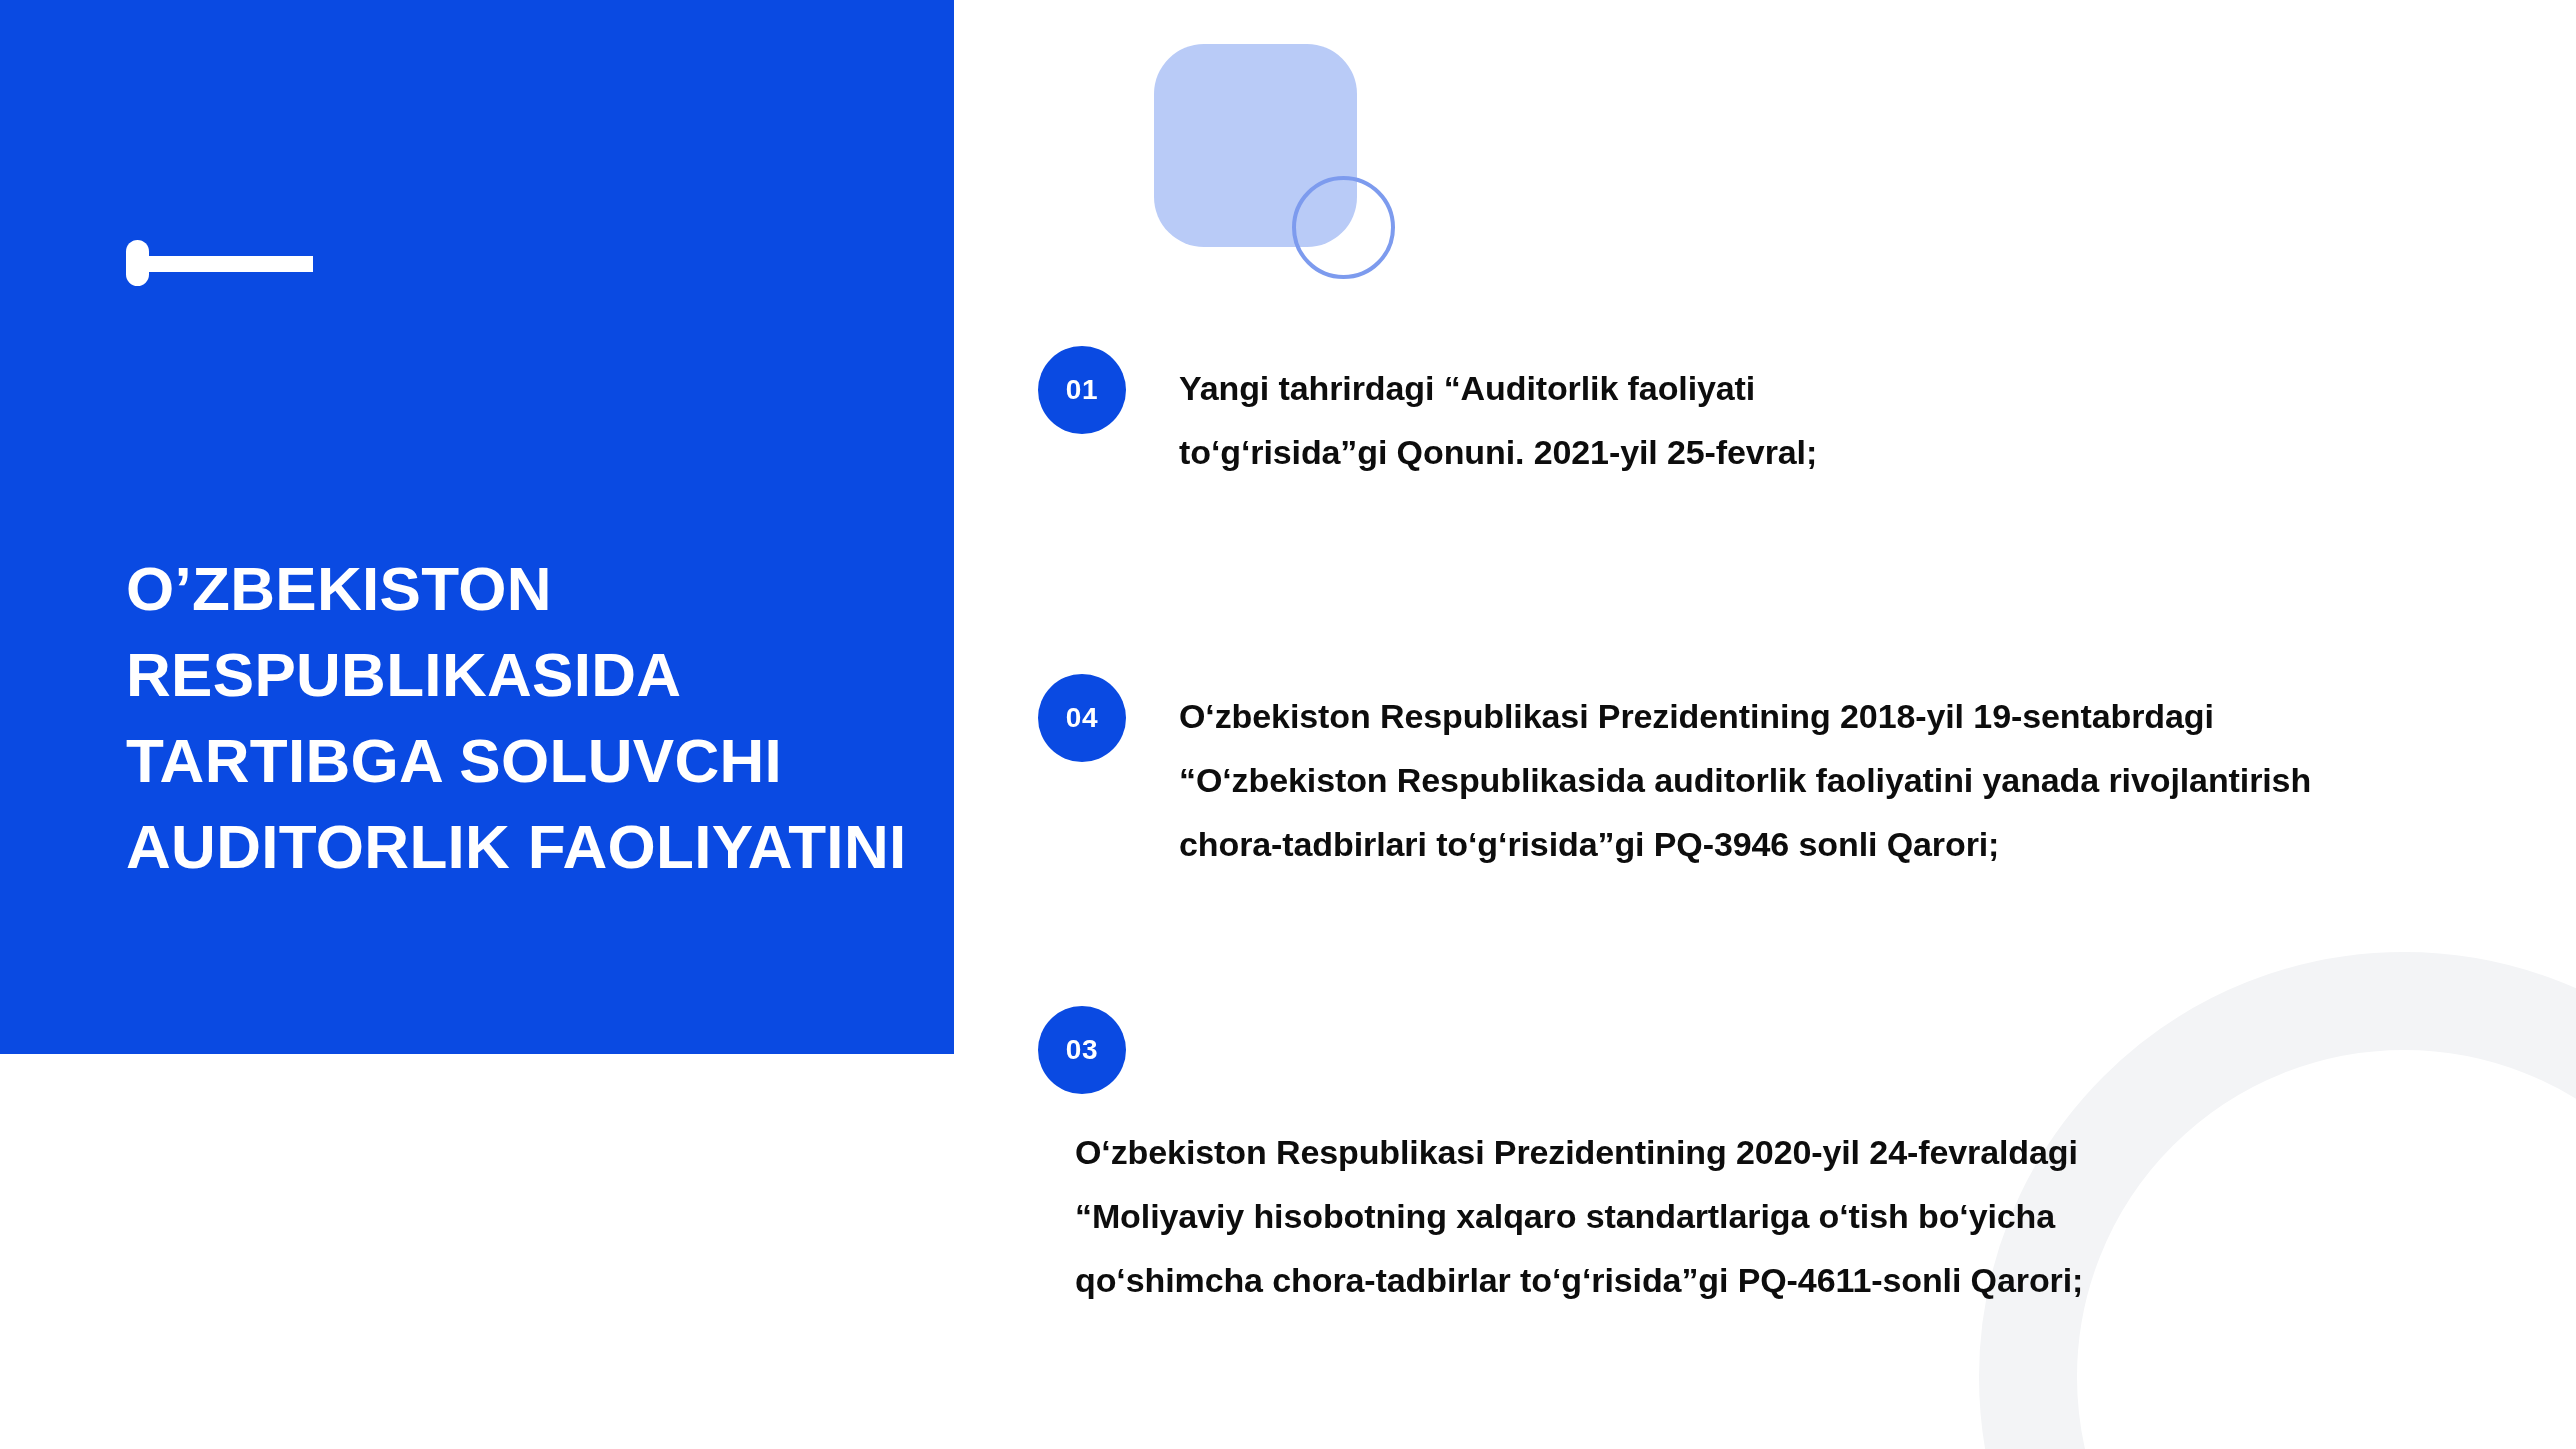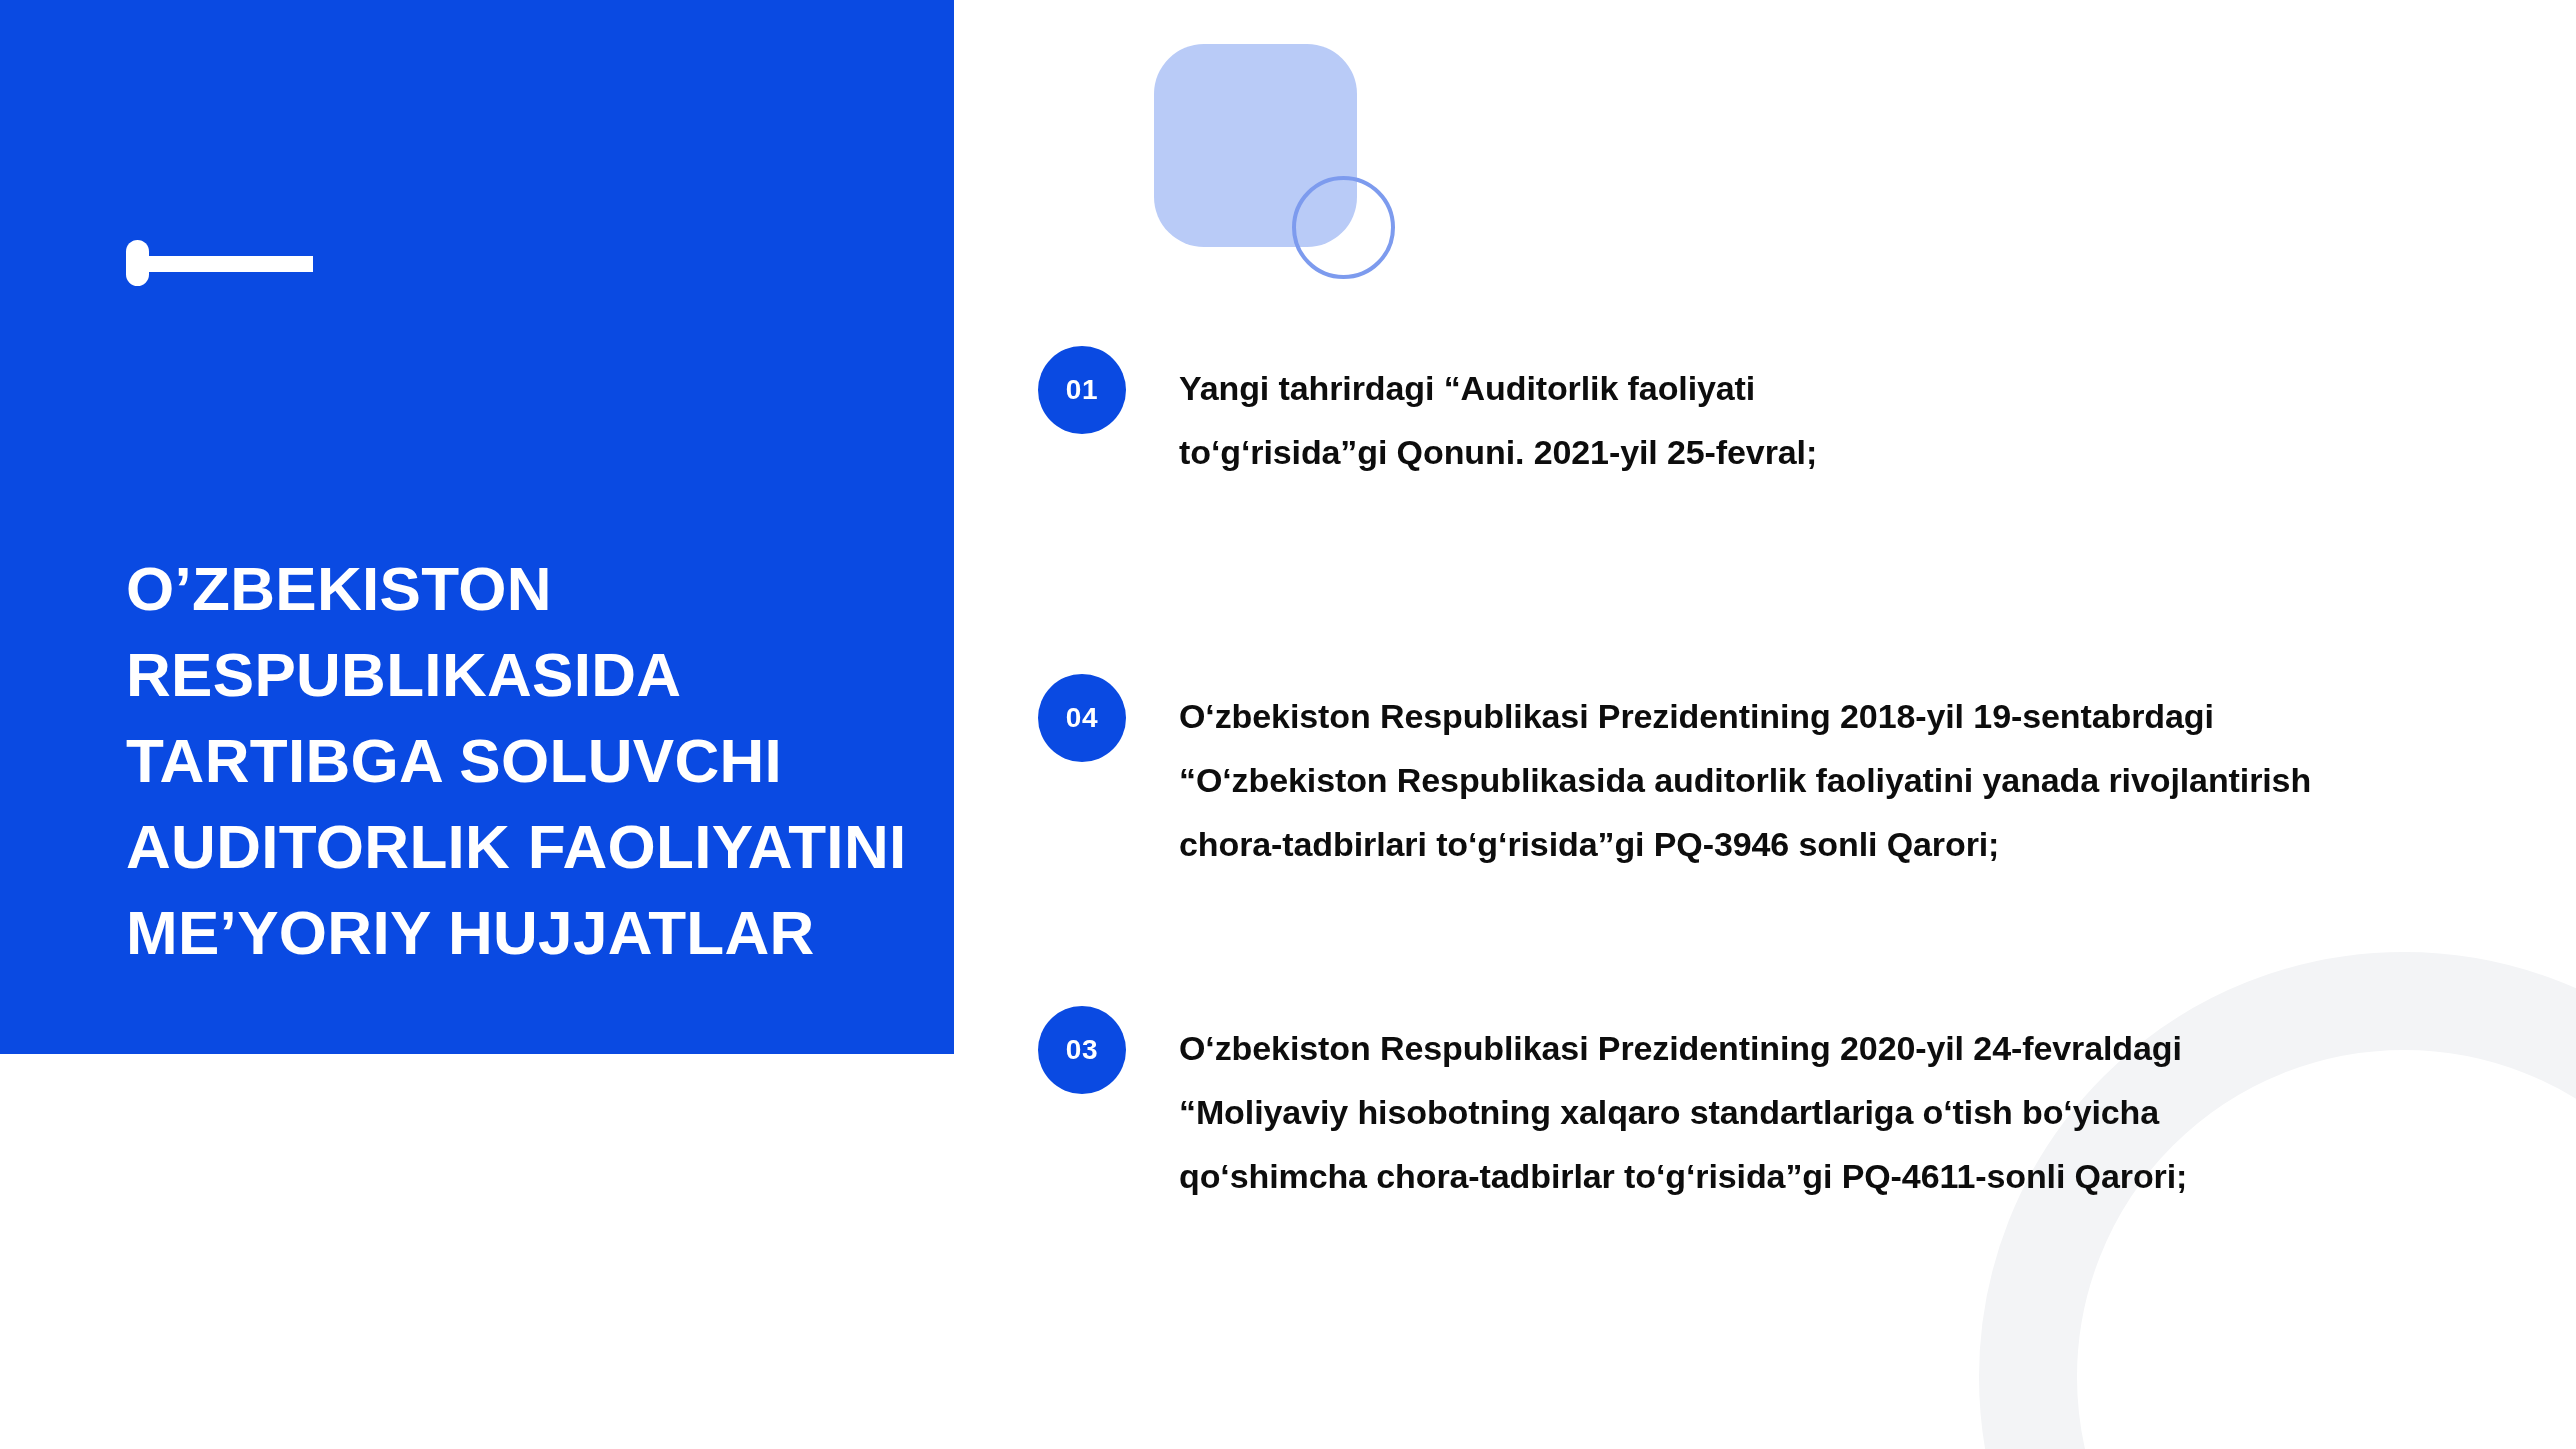--- a/index.html
+++ b/index.html
@@ -127,21 +127,21 @@
   
   .item {
     position:absolute;
     left:84px;
     display:flex;
     align-items:flex-start;
     gap:16px;
   }
   .item-1 { top:346px; }
   .item-2 { top:674px; }
-  .item-3 { top:1006px; }
+  .item-3 { top:1006px;flex-direction:column; }
 
   .badge {
     flex:0 0 auto;
     width:88px;
     height:88px;
     border-radius:50%;
     background:#0A4AE2;
     color:#ffffff;
     font-size:28px;
     font-weight:bold;
@@ -174,21 +174,20 @@
     <div class="tick-mark">
       <div class="bar-v"></div>
       <div class="bar-h"></div>
     </div>
 
     <div class="title-block">
       <span class="title-line">O’ZBEKISTON</span>
       <span class="title-line">RESPUBLIKASIDA</span>
       <span class="title-line">TARTIBGA SOLUVCHI</span>
       <span class="title-line">AUDITORLIK FAOLIYATINI</span>
-      <span class="title-line">ME’YORIY HUJJATLAR</span>
     </div>
 
     <div class="ring-white"></div>
   </div>
 
   <div class="right-panel">
 
     <div class="ring-gray"></div>
 
     <div class="deco-group">

